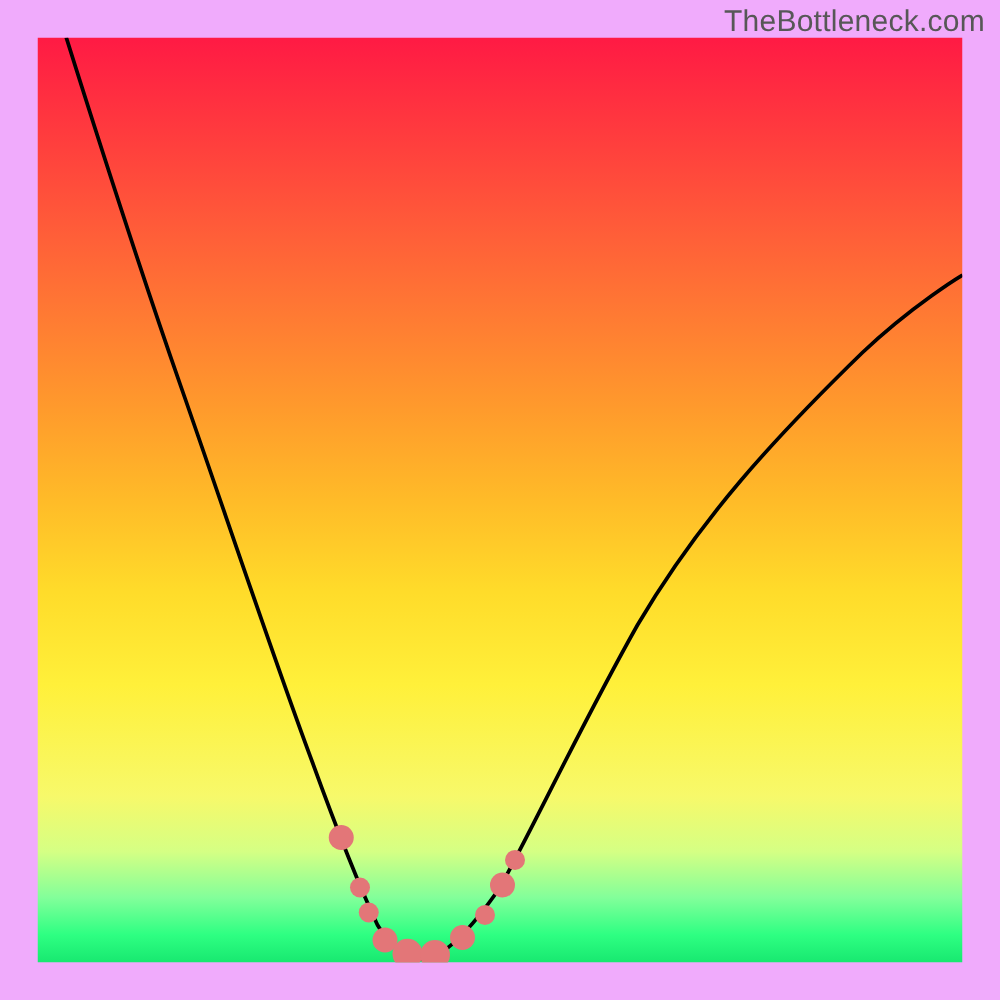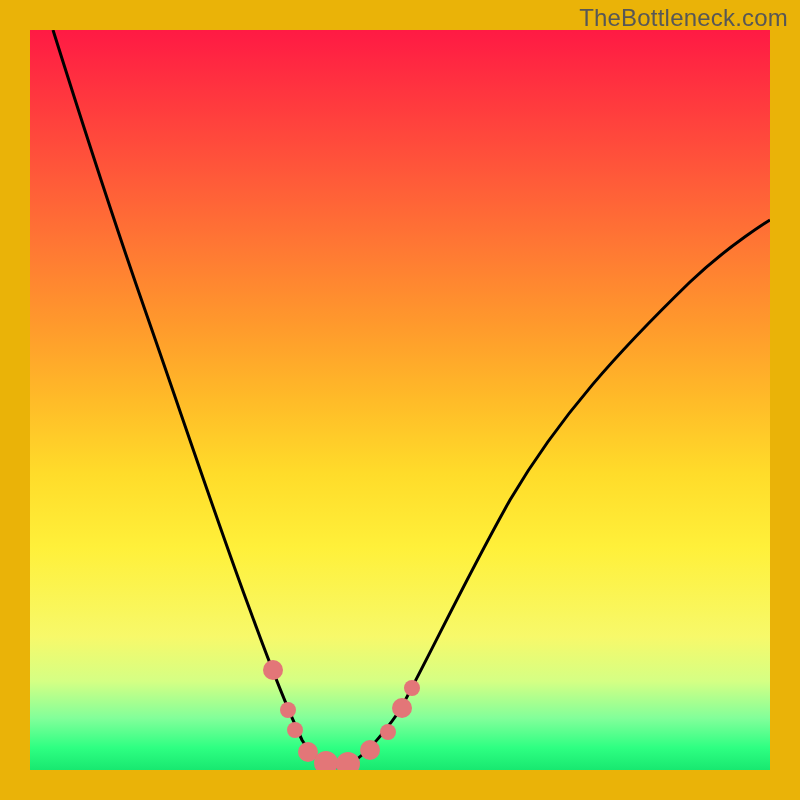--- a/index.html
+++ b/index.html
@@ -10,21 +10,21 @@
     background: #000;
     font-family: Arial, Helvetica, sans-serif;
     overflow: hidden;
   }
   .frame {
     position: absolute;
     top: 0;
     left: 0;
     width: 800px;
     height: 800px;
-    background: #eab308;
+    background: #f0abfc;
   }
   .plot {
     position: absolute;
     top: 30px;
     left: 30px;
     width: 740px;
     height: 740px;
     overflow: hidden;
   }
   .gradient {

